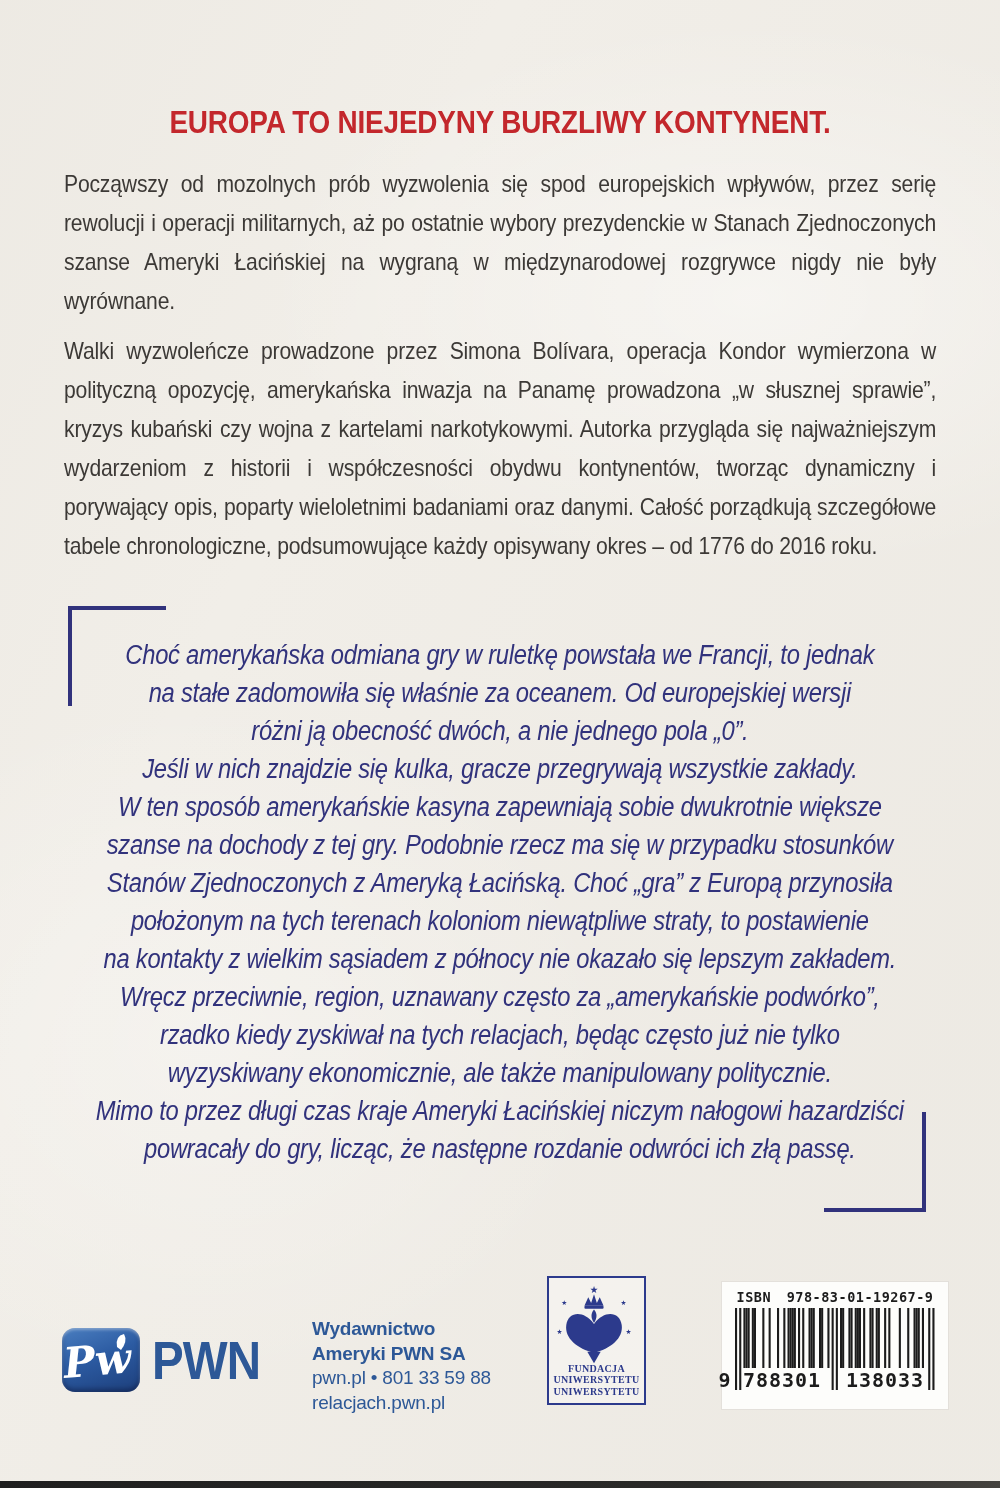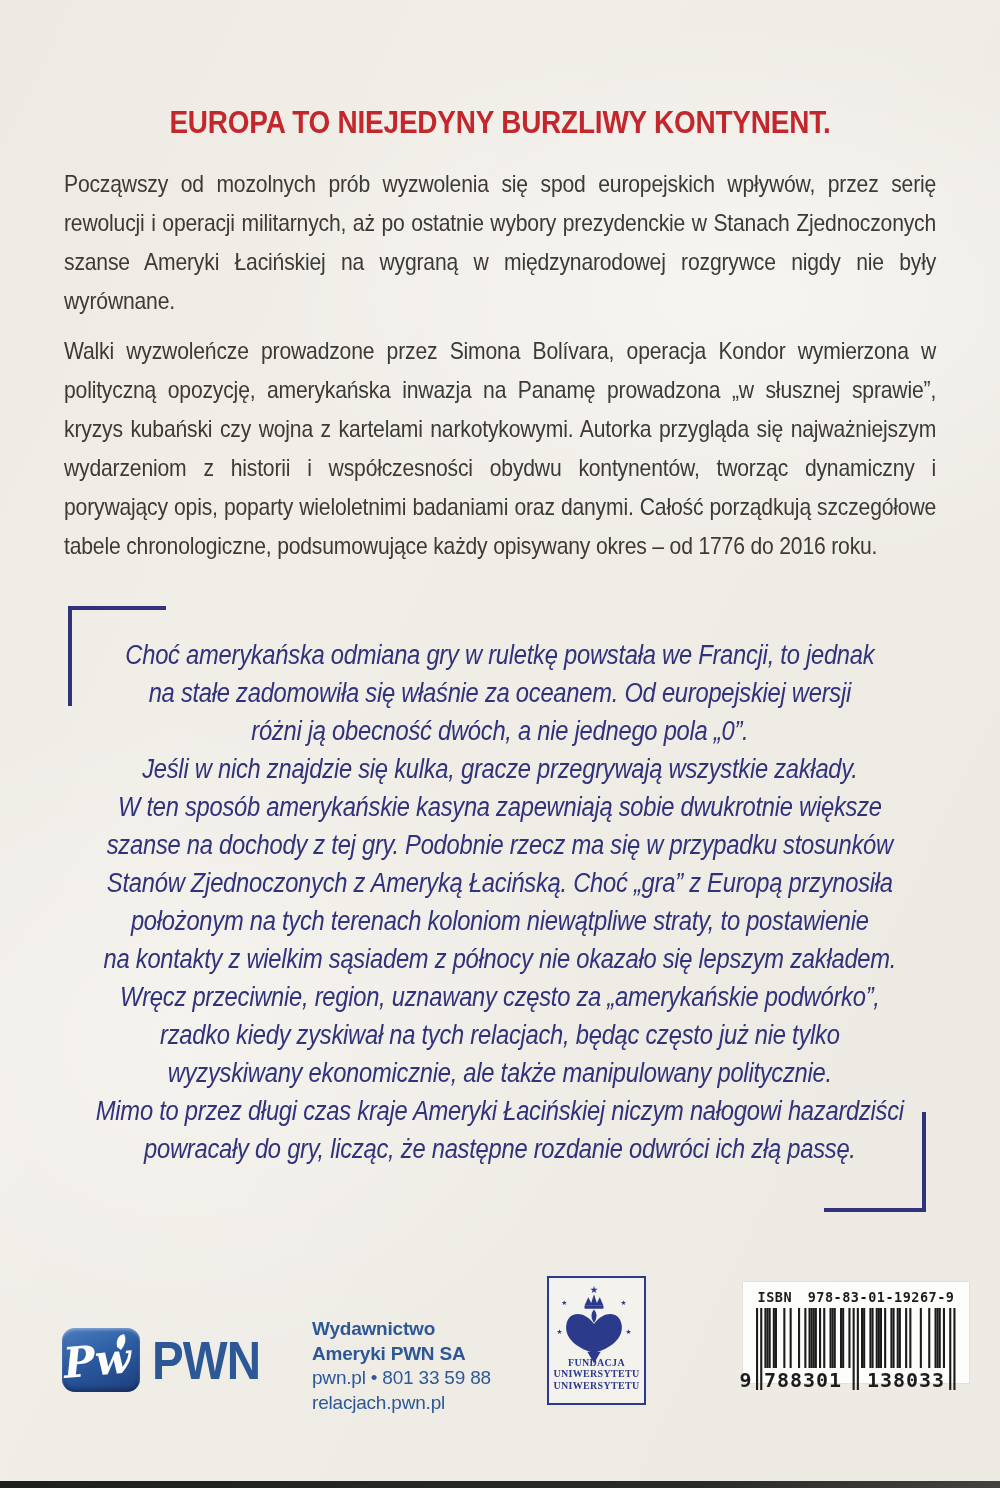--- a/index.html
+++ b/index.html
@@ -76,30 +76,30 @@
     font-size:19px;line-height:24.5px;letter-spacing:-0.2px;
   }
   .publisher-info .pub-line.bold{font-weight:bold;}
 
   .foundation{
     position:absolute;left:547px;top:1276px;width:95px;height:125px;
     border:2.5px solid var(--foundation-navy,#2c3a8c);
     background:rgba(255,255,255,.35);
   }
   .foundation .f-text{
-    position:absolute;left:0;right:0;bottom:12px;text-align:center;
+    position:absolute;left:0;right:0;bottom:6px;text-align:center;
     font-family:"Liberation Serif",serif;font-weight:bold;
     font-size:10px;line-height:11.5px;letter-spacing:0.3px;
     color:var(--foundation-navy,#2c3a8c);
   }
   .foundation svg{position:absolute;left:0;top:2px;}
 
   .barcode-box{
-    position:absolute;left:722px;top:1282px;width:226px;height:101px;
-    background:#fdfdfb;box-shadow:0 0 0 1px rgba(0,0,0,.04);margin-left:21px;
+    position:absolute;left:722px;top:1282px;width:226px;height:127px;
+    background:#fdfdfb;box-shadow:0 0 0 1px rgba(0,0,0,.04);
   }
   .isbn-label{
     margin-top:7px;text-align:center;
     font-family:"DejaVu Sans Mono",monospace;font-weight:bold;
     font-size:13.5px;letter-spacing:0.5px;word-spacing:7px;
     color:var(--barcode-ink,#1c1c1c);
   }
   .ean-wrap{position:relative;width:200px;height:92px;margin:3px auto 0;}
   .ean-wrap svg{position:absolute;left:0;top:0;}
   .ean-digit{

